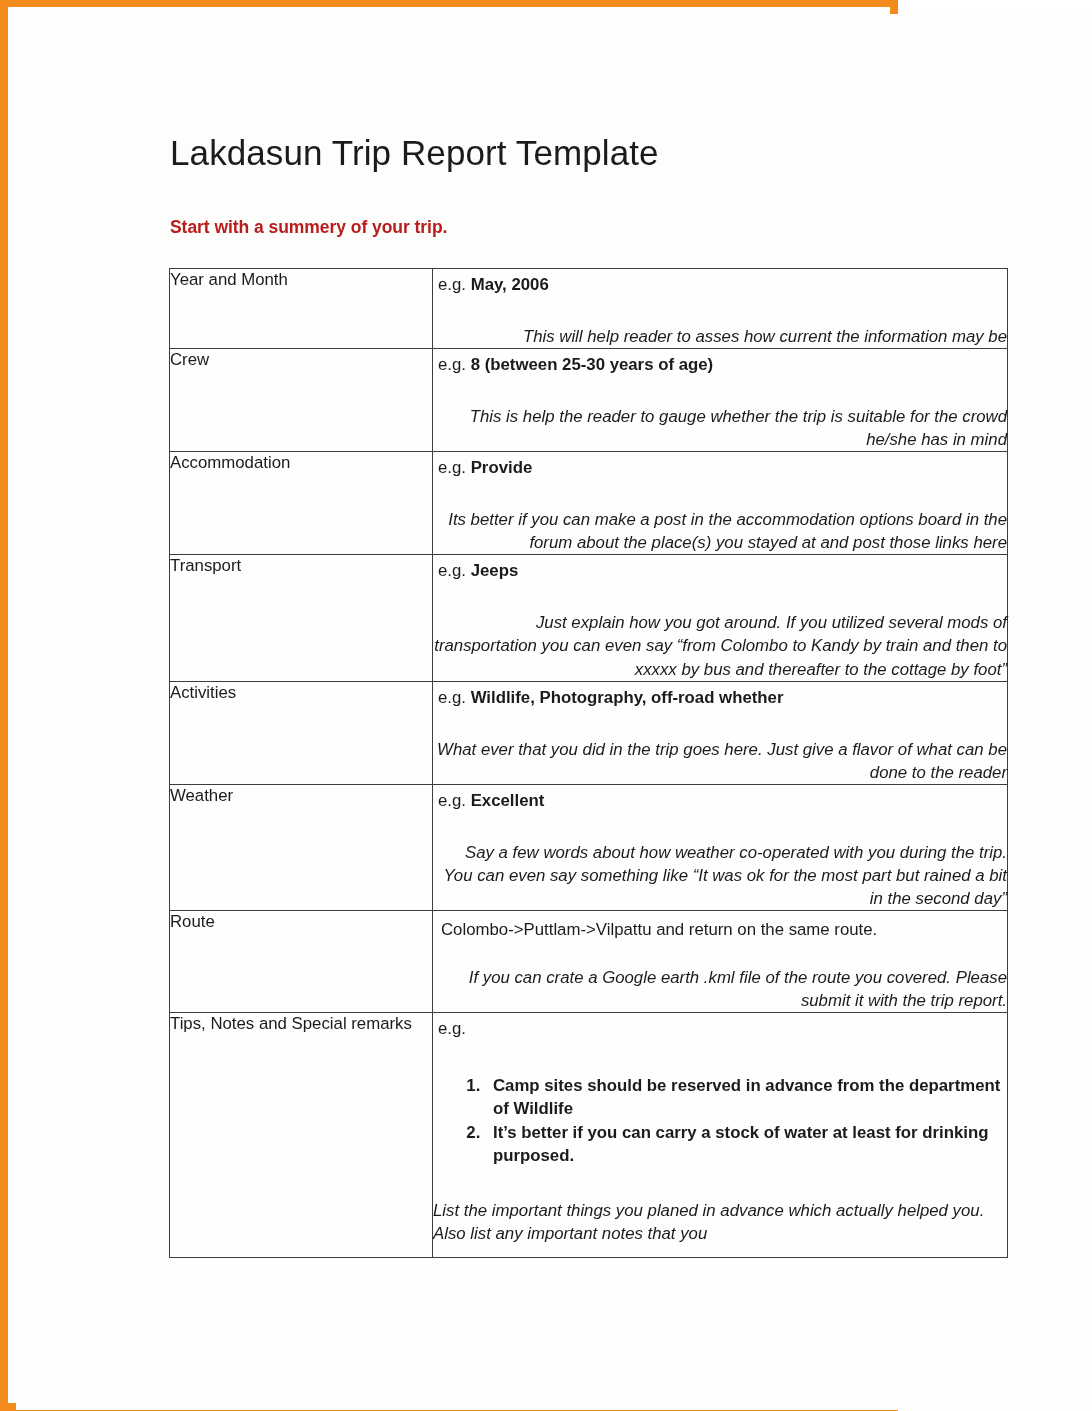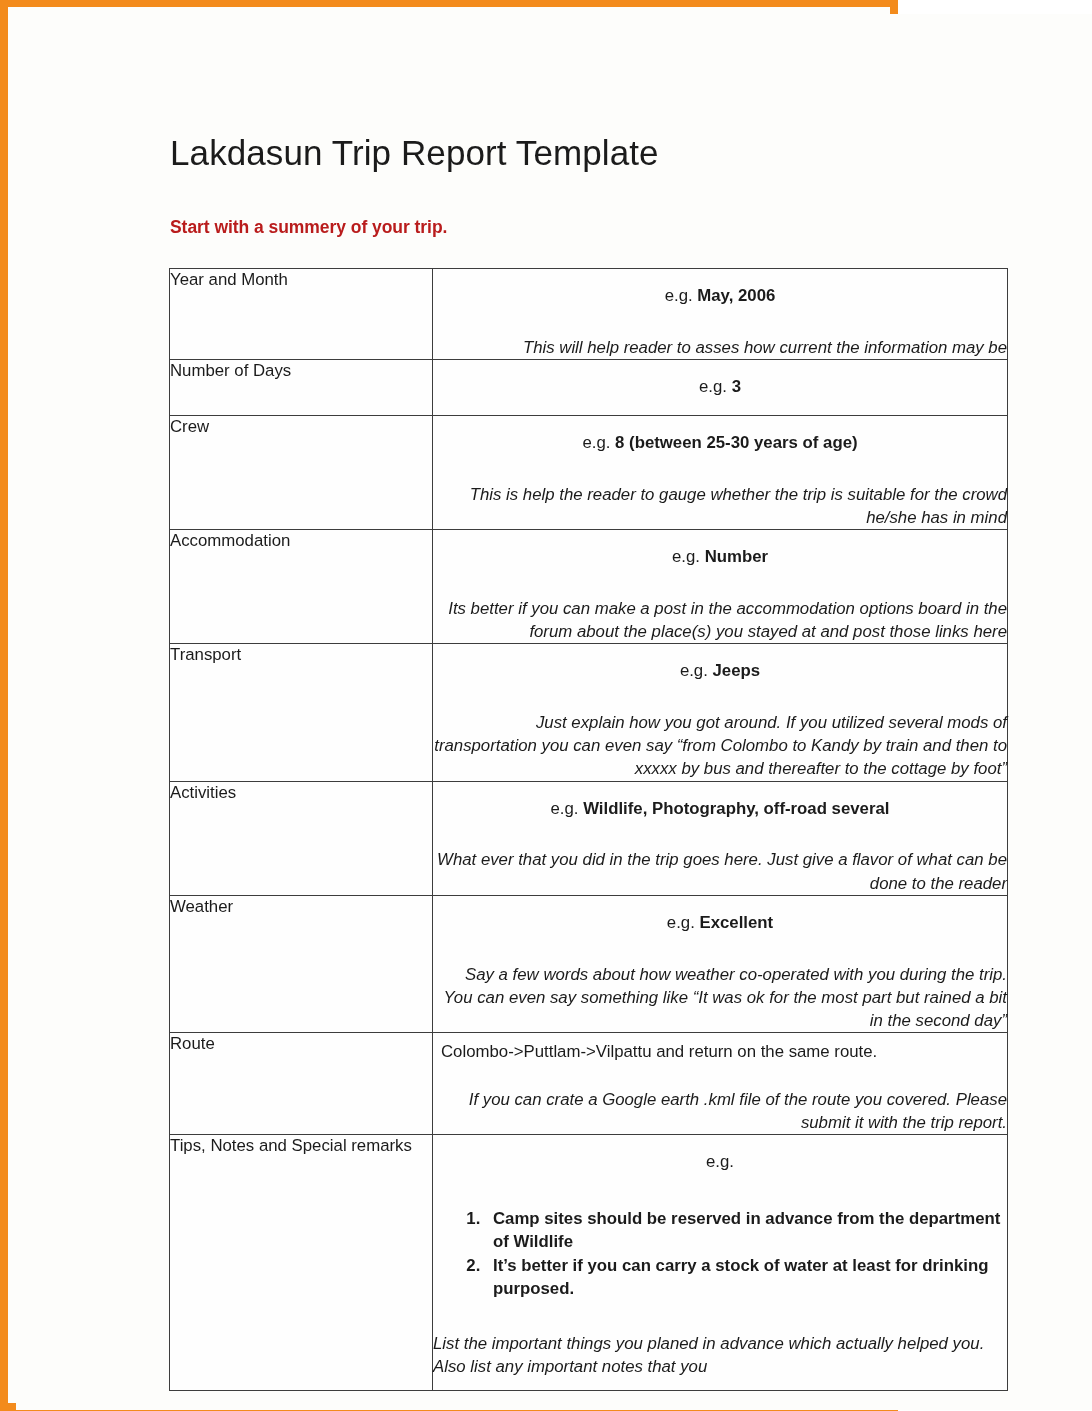--- a/index.html
+++ b/index.html
@@ -90,23 +90,22 @@
     color: #1b1b1b;
     line-height: 1.35;
   }
   .value-cell {
     padding: 6px 12px 7px 9px;
     font-size: 16.8px;
     color: #1b1b1b;
     line-height: 1.36;
   }
   .eg-line {
-    margin: 16px;
+    margin: 5px;
     white-space: nowrap;
-    text-align: center;
   }
   .eg-prefix {
     font-weight: 400;
   }
   .eg-value {
     font-weight: bold;
   }
   .desc-line {
     margin: 28px 0 0 0;
     font-style: italic;
@@ -154,55 +153,49 @@
         <tbody>
 
           <tr class="row-yearmonth">
             <td class="label-cell">Year and Month</td>
             <td class="value-cell">
               <p class="eg-line"><span class="eg-prefix">e.g. </span><span class="eg-value">May, 2006</span></p>
               <p class="desc-line">This will help reader to asses how current the information may be</p>
             </td>
           </tr>
 
-          <tr class="row-days">
-            <td class="label-cell">Number of Days</td>
-            <td class="value-cell">
-              <p class="eg-line"><span class="eg-prefix">e.g. </span><span class="eg-value">3</span></p>
-            </td>
-          </tr>
 
           <tr>
             <td class="label-cell">Crew</td>
             <td class="value-cell">
               <p class="eg-line"><span class="eg-prefix">e.g. </span><span class="eg-value">8 (between 25-30 years of age)</span></p>
               <p class="desc-line">This is help the reader to gauge whether the trip is suitable for the crowd he/she has in mind</p>
             </td>
           </tr>
 
           <tr>
             <td class="label-cell">Accommodation</td>
             <td class="value-cell">
-              <p class="eg-line"><span class="eg-prefix">e.g. </span><span class="eg-value">Number</span></p>
+              <p class="eg-line"><span class="eg-prefix">e.g. </span><span class="eg-value">Provide</span></p>
               <p class="desc-line">Its better if you can make a post in the accommodation options board in the forum about the place(s) you stayed at and post those links here</p>
             </td>
           </tr>
 
           <tr>
             <td class="label-cell">Transport</td>
             <td class="value-cell">
               <p class="eg-line"><span class="eg-prefix">e.g. </span><span class="eg-value">Jeeps</span></p>
               <p class="desc-line">Just explain how you got around. If you utilized several mods of transportation you can even say “from Colombo to Kandy by train and then to xxxxx by bus and thereafter to the cottage by foot”</p>
             </td>
           </tr>
 
           <tr>
             <td class="label-cell">Activities</td>
             <td class="value-cell">
-              <p class="eg-line"><span class="eg-prefix">e.g. </span><span class="eg-value">Wildlife, Photography, off-road several</span></p>
+              <p class="eg-line"><span class="eg-prefix">e.g. </span><span class="eg-value">Wildlife, Photography, off-road whether</span></p>
               <p class="desc-line">What ever that you did in the trip goes here. Just give a flavor of what can be done to the reader</p>
             </td>
           </tr>
 
           <tr>
             <td class="label-cell">Weather</td>
             <td class="value-cell">
               <p class="eg-line"><span class="eg-prefix">e.g. </span><span class="eg-value">Excellent</span></p>
               <p class="desc-line">Say a few words about how weather co-operated with you during the trip. You can even say something like “It was ok for the most part but rained a bit in the second day”</p>
             </td>

